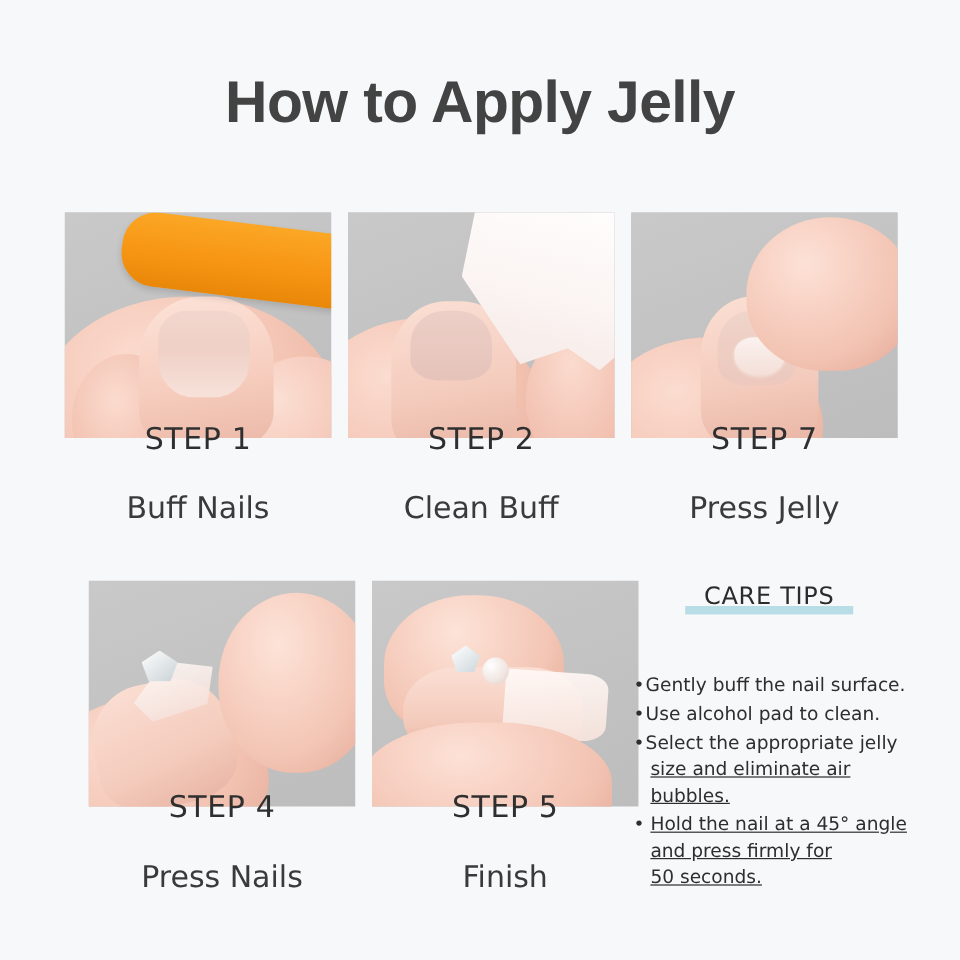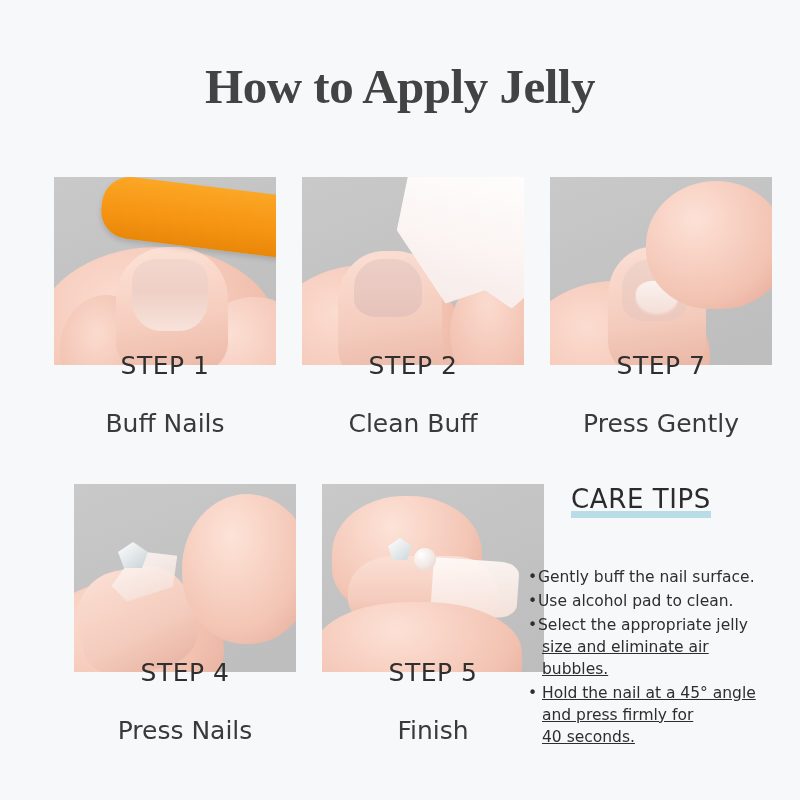--- a/index.html
+++ b/index.html
@@ -15,38 +15,38 @@
     position: relative;
   }
 
   
   .page-title {
     position: absolute;
     left: 0;
     top: 62px;
     width: 800px;
     text-align: center;
-    font-family: Liberation Serif, serif;
+    font-family: Liberation Sans, sans-serif;
     font-weight: bold;
     font-size: 49px;
     letter-spacing: -0.5px;
     color: #434343;
     line-height: 1.0;
   }
 
   
   .steps-grid {
     position: absolute;
     left: 54px;
     top: 177px;
     width: 692px;
   }
   .step-row {
     display: flex;
-    gap: 26px;
+    gap: 14px;
     margin-bottom: 0;
   }
   .step-cell {
     width: 222px;
     position: relative;
   }
 
   
   .photo {
     width: 222px;
@@ -263,21 +263,21 @@
   }
   .care-title-wrap {
     position: relative;
     text-align: center;
     width: 222px;
     margin-left: 2px;
   }
   .care-title {
     position: relative;
     display: inline-block;
-    font-size: 26px;
+    font-size: 20px;
     letter-spacing: 0.6px;
     color: #2b2b2b;
     font-family: "DejaVu Sans", sans-serif;
     padding: 0 2px;
   }
   .care-underline {
     position: absolute;
     left: 50%;
     transform: translateX(-50%);
     bottom: -4px;
@@ -353,21 +353,21 @@
     <div class="step-cell">
       <div class="photo">
         <div class="backdrop"></div>
         <div class="skin s3-hand"></div>
         <div class="s3-finger"></div>
         <div class="nail s3-nail"></div>
         <div class="s3-jelly"></div>
         <div class="skin s3-thumb"></div>
       </div>
       <div class="step-label">STEP 7</div>
-      <div class="step-caption">Press Gently</div>
+      <div class="step-caption">Press Jelly</div>
     </div>
 
   </div>
 
   <div class="step-row" style="margin-top:119px;margin-left:20px;">
 
     <div class="step-cell">
       <div class="photo">
         <div class="backdrop"></div>
         <div class="skin s4-lower"></div>
@@ -421,17 +421,17 @@
       <span class="care-text">
         <span>Select the appropriate jelly</span>
         <span class="cont">size and eliminate air bubbles.</span>
       </span>
     </li>
     <li class="care-item">
       <span class="care-bullet">•</span>
       <span class="care-text">
         <span class="cont">Hold the nail at a 45° angle</span>
         <span class="cont">and press firmly for</span>
-        <span class="cont">40 seconds.</span>
+        <span class="cont">50 seconds.</span>
       </span>
     </li>
   </ul>
 </div>
 
 </body></html>

